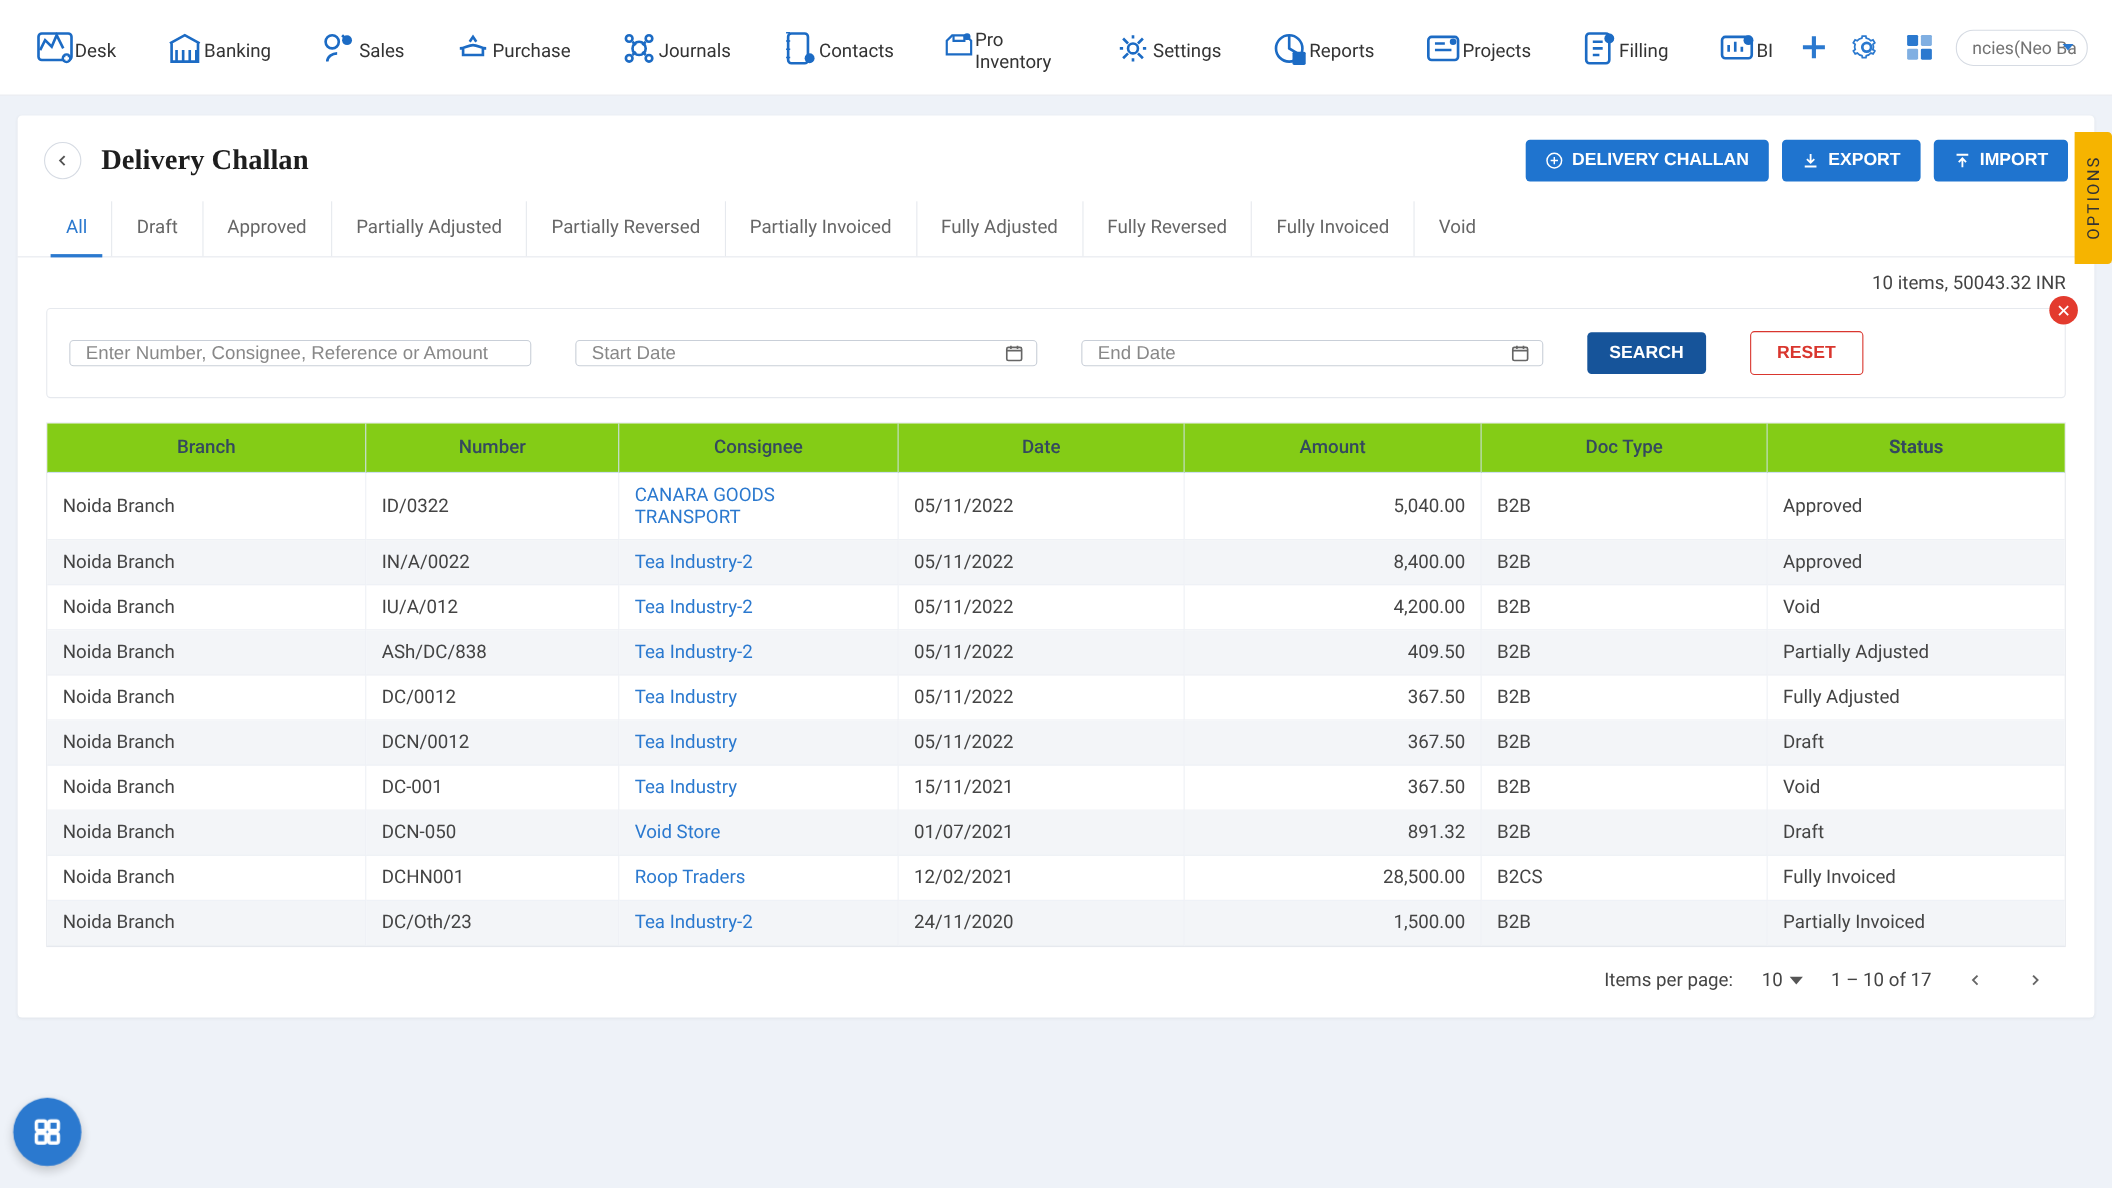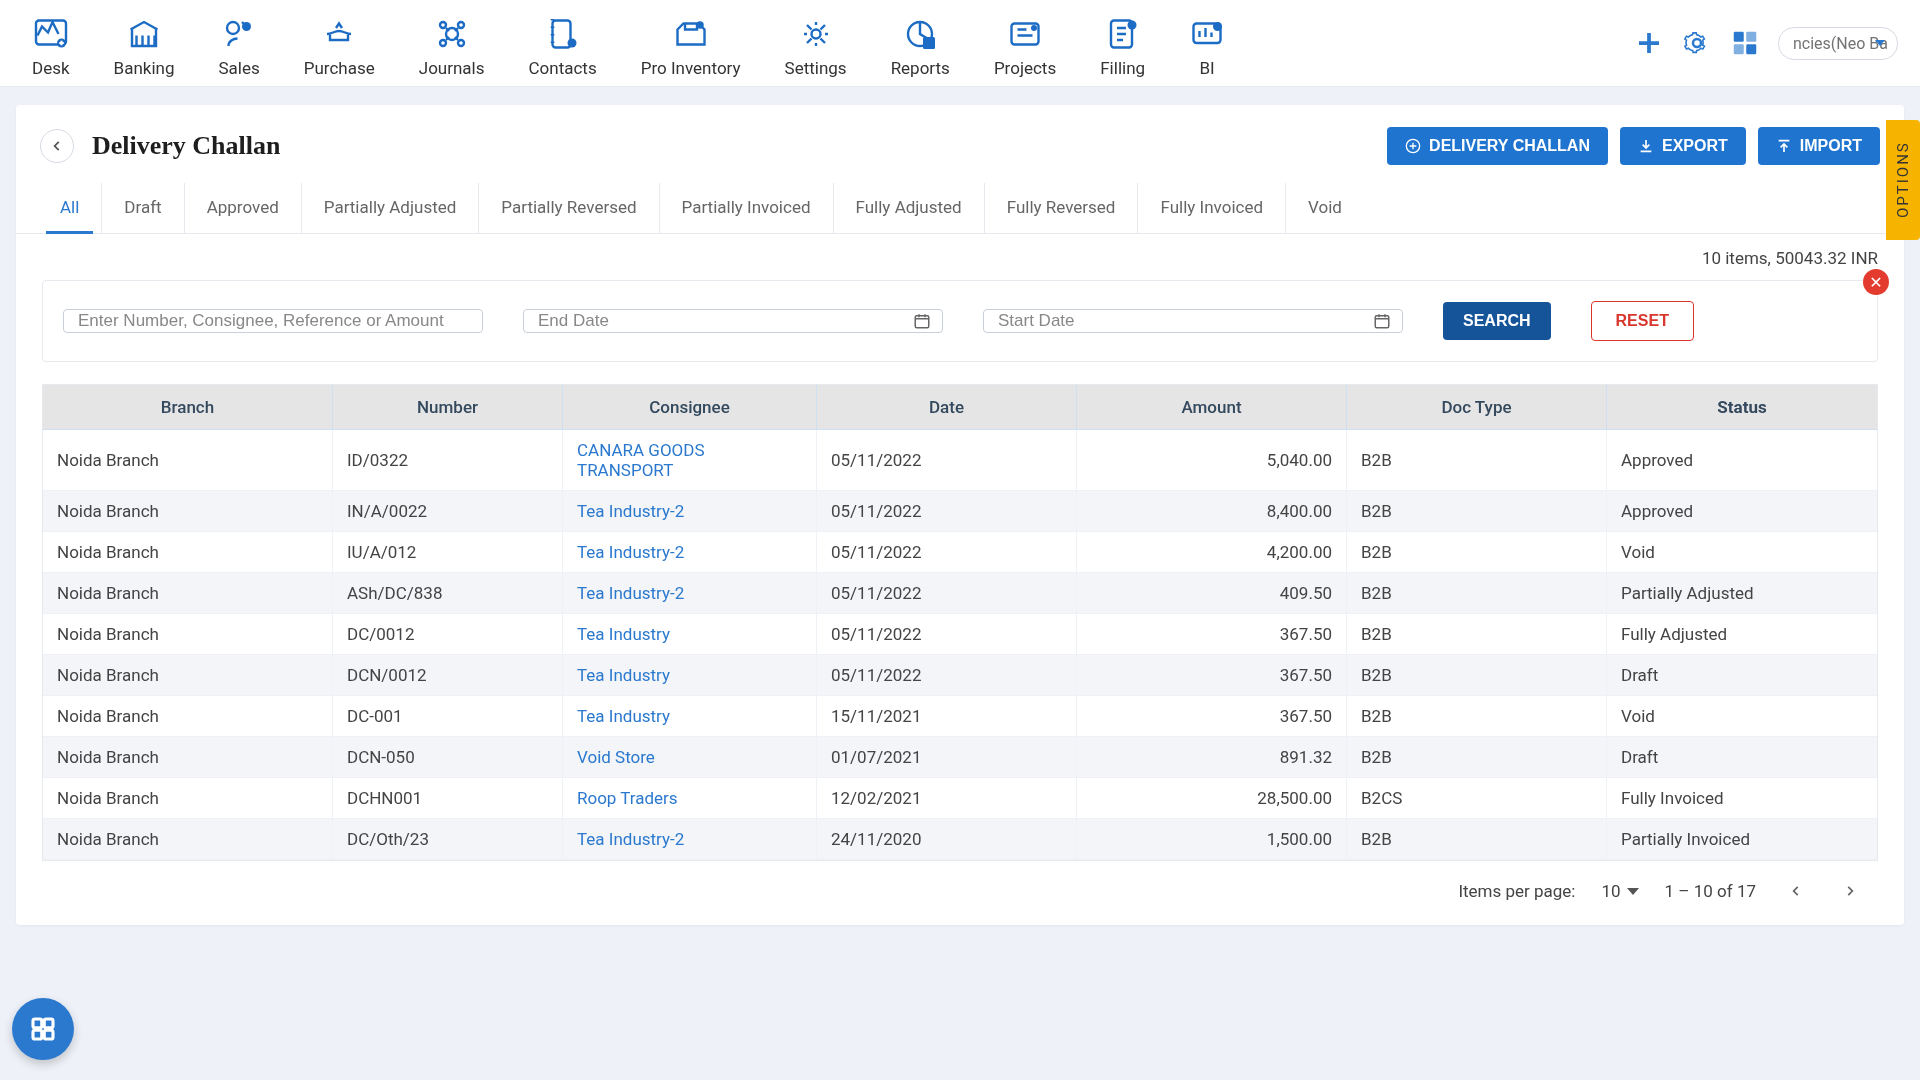--- a/index.html
+++ b/index.html
@@ -1,21 +1,21 @@
 <!DOCTYPE html>
 <html><head>
 <meta charset="utf-8">
 <style>
 * { margin: 0; padding: 0; box-sizing: border-box; }
 body { font-family: -apple-system, BlinkMacSystemFont, "Segoe UI", Roboto, Arial, sans-serif; background:#eef2f8; width:1920px; height:1080px; overflow:hidden; font-size:17px; color:#333; }
 
 
 .topnav { background:#fff; height:87px; display:flex; align-items:center; padding:0 10px; border-bottom:1px solid #e6e9ee; }
 .topnav-left { display:flex; align-items:flex-start; gap:0; }
-.nav-item { display:flex; flex-direction:column; align-items:center; justify-content:flex-start; padding:8px 22px 0; cursor:pointer; font-size:17px; color:#333; }
+.nav-item { display:flex; flex-direction:row; align-items:center; justify-content:flex-start; padding:8px 22px 0; cursor:pointer; font-size:17px; color:#333; }
 .nav-item .icon { width:36px; height:36px; margin-bottom:6px; color:#1c6bc4; }
 .topnav-spacer { flex:1; }
 .topnav-right { display:flex; align-items:center; gap:18px; padding-right:12px; }
 .topnav-right .ricon { width:30px; height:30px; color:#2b79cf; cursor:pointer; }
 .acct-pill { border:1px solid #d6dbe3; border-radius:16px; padding:6px 34px 6px 14px; font-size:16px; color:#737373; position:relative; cursor:pointer; max-width:120px; white-space:nowrap; overflow:hidden; }
 .acct-pill::after { content:''; position:absolute; right:12px; top:50%; width:0;height:0;border-left:5px solid transparent;border-right:5px solid transparent;border-top:6px solid #2b79cf; transform:translateY(-50%);}
 
 
 .page-card { background:#fff; margin:18px 16px; border-radius:4px; box-shadow:0 1px 3px rgba(0,0,0,.05); padding-bottom:20px; position:relative; }
 
@@ -46,21 +46,21 @@
 .finput::placeholder{color:#888;}
 .finput.search { width:420px; }
 .finput.date { width:420px; padding-right:40px; background: none; }
 .date-wrap { position:relative; }
 .date-wrap .cal-icon { position:absolute; right:12px; top:50%; transform:translateY(-50%); width:18px; height:18px; color:#666; pointer-events:none;}
 .btn-search { background:#16549a; color:#fff; padding:10px 20px; }
 .btn-reset  { background:#fff; color:#d9362e; border:1px solid #d9362e; padding:10px 24px; }
 
 
 .table { width: calc(100% - 52px); margin:0 26px; border:1px solid #e6e9ee; border-collapse:separate; border-spacing:0; font-size:17px;}
-.table th { background:#e5e5e5; font-weight:500; color:#34495e; padding:12px 14px; border-bottom:1px solid #cfe0f2; border-right:1px solid #cfe0f2;}
+.table th { background:#84cc16; font-weight:500; color:#34495e; padding:12px 14px; border-bottom:1px solid #cfe0f2; border-right:1px solid #cfe0f2;}
 .table th:last-child{border-right:none;font-weight:bold;}
 .table td { padding:10px 14px; border-bottom:1px solid #eef1f5; border-right:1px solid #eef1f5; color:#444;}
 .table td:last-child{border-right:none;}
 .table tbody tr:nth-child(even) td { background:#f3f5f8; }
 .table .link { color:#2b79cf; cursor:pointer; }
 .table .amt { text-align:right; }
 .col-branch{width:290px;}
 .col-number{width:230px;}
 .col-date{width:260px;}
 .col-amount{width:270px;}
@@ -279,28 +279,28 @@
       <div class="tab">Fully Invoiced</div>
       <div class="tab">Void</div>
     </div>
 
   <div class="summary">10 items, 50043.32 INR</div>
 
   <div class="filter-panel">
     <div class="filter-close">✕</div>
     <input class="finput search" placeholder="Enter Number, Consignee, Reference or Amount" style="">
     <div class="date-wrap">
-      <input class="finput date" placeholder="End Date" style="">
+      <input class="finput date" placeholder="Start Date" style="">
       <svg class="cal-icon" viewBox="0 0 24 24" fill="none" stroke="currentColor" stroke-width="2">
           <rect x="3" y="5" width="18" height="16" rx="2"></rect>
           <path d="M3 9h18M8 3v4M16 3v4"></path>
         </svg>
     </div>
     <div class="date-wrap">
-      <input class="finput date" placeholder="Start Date" style="">
+      <input class="finput date" placeholder="End Date" style="">
       <svg class="cal-icon" viewBox="0 0 24 24" fill="none" stroke="currentColor" stroke-width="2">
           <rect x="3" y="5" width="18" height="16" rx="2"></rect>
           <path d="M3 9h18M8 3v4M16 3v4"></path>
         </svg>
     </div>
     <button class="btn btn-search">
         <span>SEARCH</span>
       </button>
     <button class="btn btn-reset">
         <span>RESET</span>

